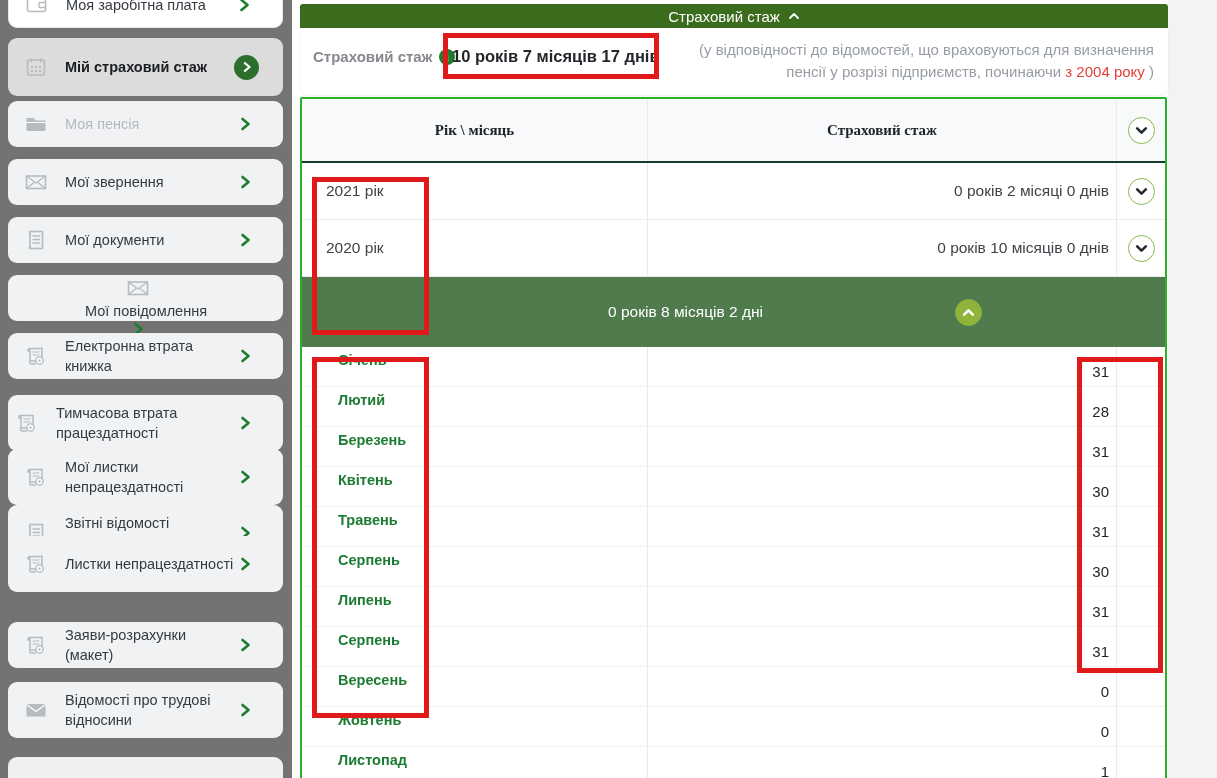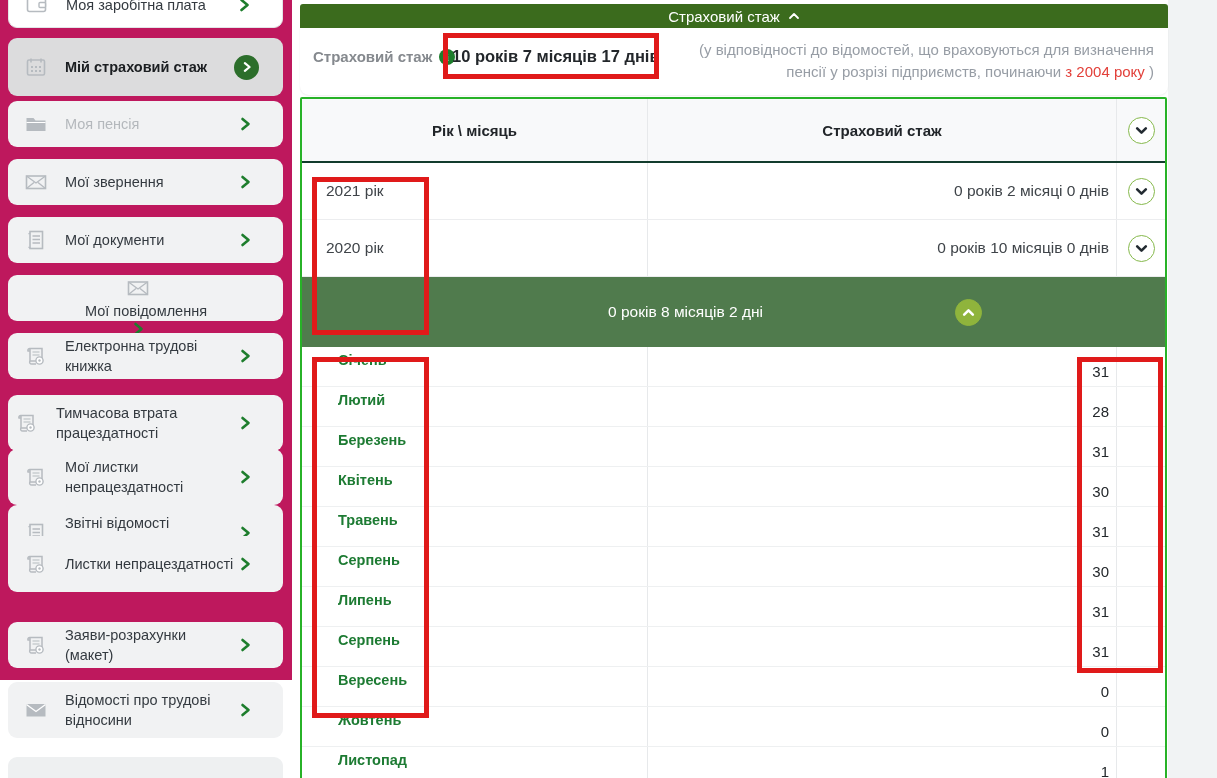--- a/index.html
+++ b/index.html
@@ -5,21 +5,21 @@
   * { margin:0; padding:0; box-sizing:border-box; }
   html,body { width:1217px; height:778px; overflow:hidden; background:#ffffff;
     font-family:"Liberation Sans","DejaVu Sans",sans-serif; }
   .stage { position:relative; width:1217px; height:778px; background:#ffffff; }
 
   
   .page-right { position:absolute; left:1168px; top:0; width:49px; height:778px;
     background:#f1f3f4; }
 
   
-  .sidebar { position:absolute; left:0; top:0; width:292px; height:680px; background:#be185d; }
+  .sidebar { position:absolute; left:0; top:0; width:292px; height:778px; background:#737373; }
   .sb-item { position:absolute; left:8px; width:275px; background:#f1f2f3;
     border-radius:9px; display:flex; align-items:center; padding:0 30px 0 16px; }
   .sb-item.partial { background:#ffffff; border:1px solid #e3e5e7; }
   .sb-item.active { background:#dcdcdd; }
   .sb-item.active .sb-label { font-weight:bold; color:#1b1e21; }
   .sb-item.disabled .sb-label { color:#b4b8bc; }
   .sb-item.placeholder { background:#eef0f1; }
   .sb-icon { width:26px; height:24px; flex:0 0 26px; display:flex; align-items:center; }
   .sb-label { margin-left:15px; font-size:14.5px; color:#343a40; line-height:1.38; flex:1; }
   .sb-chevron { width:16px; height:16px; flex:0 0 16px; display:flex; align-items:center;
@@ -49,21 +49,21 @@
 
   
   .stage-table { position:absolute; left:300px; top:97px; width:867px; height:700px;
     background:#ffffff; border:2px solid #27b227; border-radius:2px; overflow:hidden; }
   .t-row { display:flex; width:100%; }
   .t-c1 { width:346px; flex:0 0 346px; border-right:1px solid #e7e9eb; position:relative; }
   .t-c2 { width:469px; flex:0 0 469px; border-right:1px solid #e7e9eb; position:relative; }
   .t-c3 { flex:1; display:flex; align-items:center; justify-content:center; }
   .t-head { height:64px; background:#f8f9fa; border-bottom:2px solid #123c2d; }
   .t-head .t-c1, .t-head .t-c2 { display:flex; align-items:center; justify-content:center;
-    font-size:15px; font-weight:bold; color:#212529; }
+    font-size:15px; font-weight:bold; color:#212529;font-family:Liberation Serif, serif; }
   .year-row { height:57px; border-bottom:1px solid #ecedef; background:#ffffff; }
   .year-row .t-c1 { display:flex; align-items:center; padding-left:24px; font-size:15.5px;
     color:#3f4449; }
   .year-row .t-c2 { display:flex; align-items:center; justify-content:flex-end;
     padding-right:7px; font-size:15.5px; color:#3f4449; }
   .year-row.selected { height:70px; background:#507b4d; border-bottom:none; }
   .year-row.selected .t-c1, .year-row.selected .t-c2 { color:#ffffff; border-right-color:transparent; }
   .month-row { height:40px; border-bottom:1px solid #eef0f1; background:#ffffff; }
   .month-row .t-c1 { display:flex; align-items:flex-start; padding-left:36px; }
   .month-row .t-c1 span { transform:translateY(5px); font-size:14.5px; font-weight:bold;
@@ -182,21 +182,21 @@
       <div class="sb-item normal" style="top: 333px; height: 46px;">
         <span class="sb-icon">
           <svg width="24" height="22" viewBox="0 0 24 22">
             <path d="M6 3.5h12v12.5H6z M6 3.5c-1.6 0-2.5 1-2 2.5h2" fill="none" stroke="#b6bbc0" stroke-width="1.5"></path>
             <path d="M8.5 7h7M8.5 10h7" stroke="#b6bbc0" stroke-width="1.2"></path>
             <circle cx="15.5" cy="15.5" r="3.6" fill="#fff" stroke="#b6bbc0" stroke-width="1.4"></circle>
             <circle cx="15.5" cy="15.5" r="1.2" fill="#b6bbc0"></circle>
             <path d="M6 16c-1 1.5 0 3 1.8 3H12" fill="none" stroke="#b6bbc0" stroke-width="1.4"></path>
           </svg>
         </span>
-        <span class="sb-label">Електронна трудові книжка</span>
+        <span class="sb-label">Електронна втрата книжка</span>
         <span class="sb-chevron">
           <svg width="11" height="14" viewBox="0 0 11 14">
             <path d="M2.5 2l6 5-6 5" fill="none" stroke="#1d7d2c" stroke-width="2.6" stroke-linecap="round" stroke-linejoin="round"></path>
           </svg>
         </span>
       </div>
       <div class="sb-item normal" style="top: 395px; height: 56px; padding-left: 7px;">
         <span class="sb-icon">
           <svg width="24" height="22" viewBox="0 0 24 22">
             <path d="M6 3.5h12v12.5H6z M6 3.5c-1.6 0-2.5 1-2 2.5h2" fill="none" stroke="#b6bbc0" stroke-width="1.5"></path>

